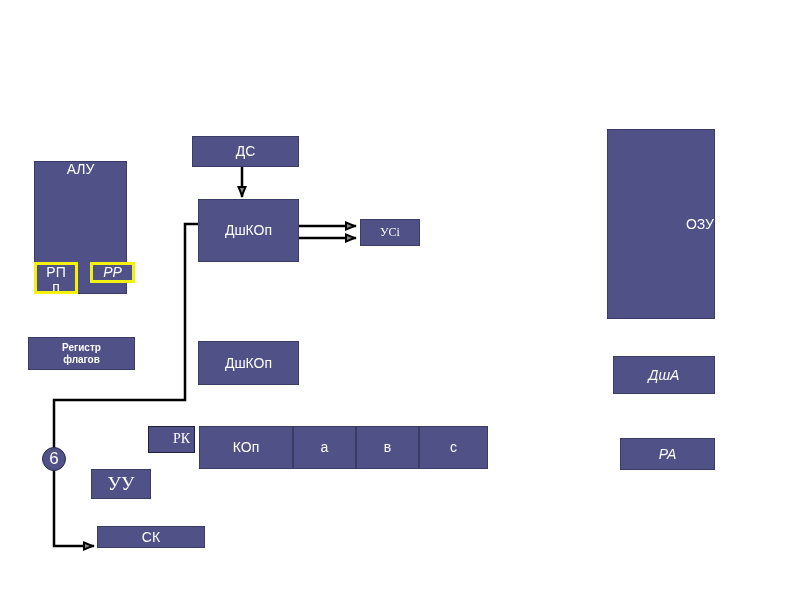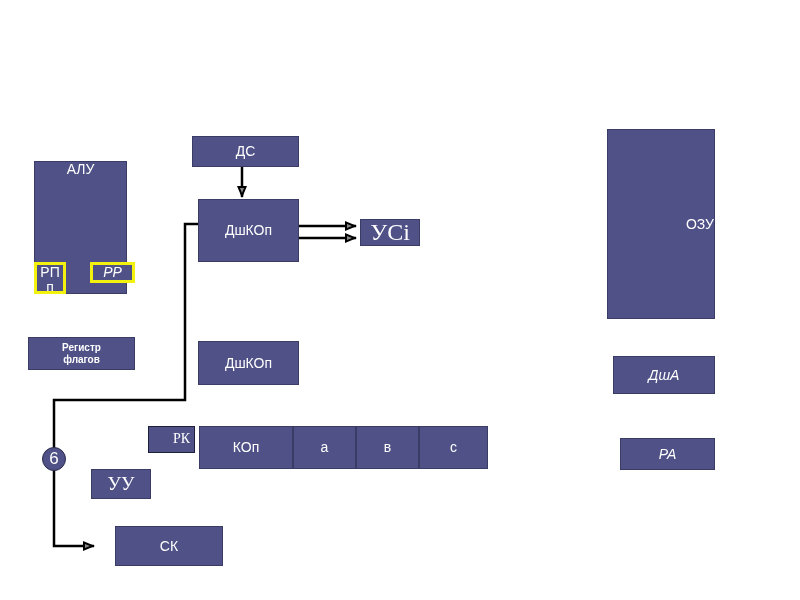--- a/index.html
+++ b/index.html
@@ -39,42 +39,42 @@
 
   <line x1="299" y1="226" x2="356" y2="226" stroke="#000" stroke-width="2.5" marker-end="url(#arr)"></line>
   <line x1="299" y1="238" x2="356" y2="238" stroke="#000" stroke-width="2.5" marker-end="url(#arr)"></line>
 
   <polyline points="198,224 185,224 185,400 54,400 54,546 94,546" fill="none" stroke="#000" stroke-width="2.5" marker-end="url(#arr)"></polyline>
 </svg>
 
 <div class="box" style="left:34px; top:161px; width:93px; height:133px; align-items:flex-start; ">
   <span>АЛУ</span>
 </div>
-<div class="box yellow" style="left:34px; top:262px; width:32px; height:32px; overflow:hidden; align-items:flex-start; padding-top:0px; white-space:pre;">
+<div class="box yellow" style="left:34px; top:262px; width:44px; height:32px; overflow:hidden; align-items:flex-start; padding-top:0px; white-space:pre;">
   <span>РП
 п</span>
 </div>
 <div class="box yellow" style="left:90px; top:262px; width:45px; height:21px;font-style:italic;">
   <span>РР</span>
 </div>
 
 <div class="box small-bold" style="left:28px; top:337px; width:107px; height:33px; white-space:pre;">
   <span>Регистр
 флагов</span>
 </div>
 
 <div class="box" style="left:192px; top:136px; width:107px; height:31px;">
   <span>ДС</span>
 </div>
 
 <div class="box" style="left:198px; top:199px; width:101px; height:63px;">
   <span>ДшКОп</span>
 </div>
 
-<div class="box serif" style="left:360px; top:219px; width:60px; height:27px; font-size:24px;">
+<div class="box serif" style="left:360px; top:219px; width:60px; height:27px; font-size:12px;">
   <span>УСі</span>
 </div>
 
 <div class="box" style="left:198px; top:293px; width:101px; height:44px;margin-top:48px;">
   <span>ДшКОп</span>
 </div>
 
 <div class="box" style="left:607px; top:129px; width:108px; height:190px;justify-content:flex-end;">
   <span>ОЗУ</span>
 </div>
@@ -101,19 +101,19 @@
   <span>в</span>
 </div>
 <div class="box" style="left:419px; top:426px; width:69px; height:43px;">
   <span>с</span>
 </div>
 
 <div class="box serif" style="left:91px; top:469px; width:60px; height:30px; font-size:19px;">
   <span>УУ</span>
 </div>
 
-<div class="box" style="left:115px; top:526px; width:108px; height:40px;">
+<div class="box" style="left:97px; top:526px; width:108px; height:22px;">
   <span>СК</span>
 </div>
 
 <div class="circle" style="left:42px; top:447px;">
   <span>6</span>
 </div>
 
 </body></html>

